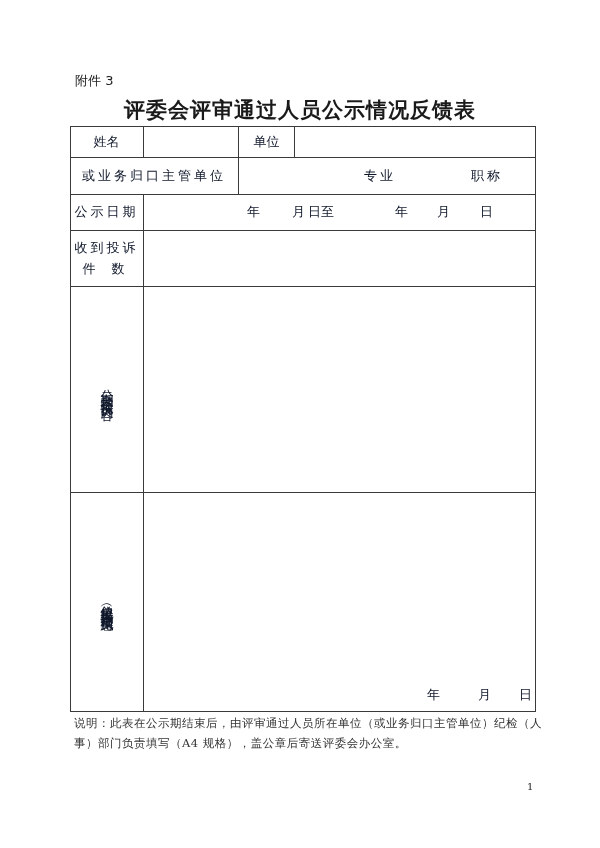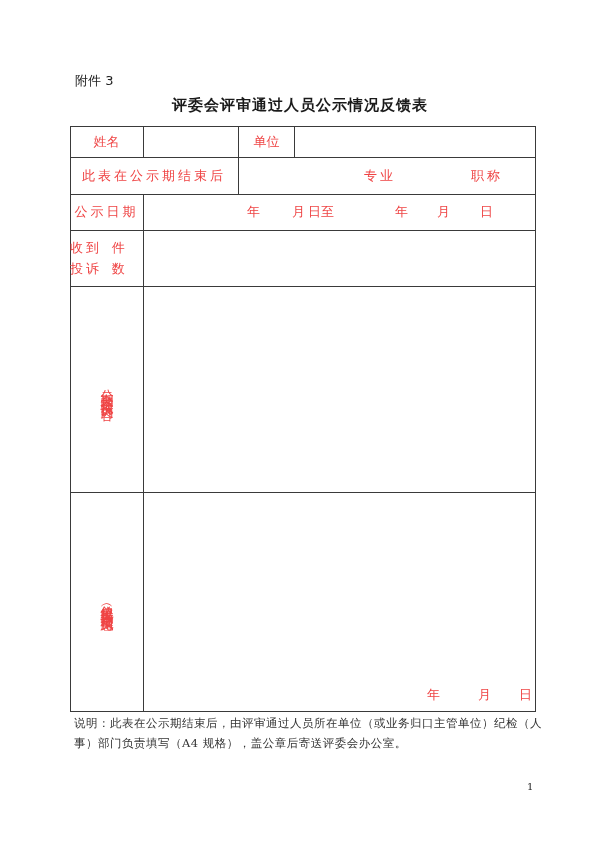--- a/index.html
+++ b/index.html
@@ -3,28 +3,28 @@
 <meta charset="utf-8">
 <style>
   html, body { margin: 0; padding: 0; }
   body {
     width: 600px; height: 848px; background: #ffffff; position: relative; overflow: hidden;
     font-family: "DejaVu Serif", "Liberation Serif", serif; color: #2a2a2a;
   }
   .attach { position: absolute; left: 75px; top: 72px; font-family: "DejaVu Sans", sans-serif; font-size: 13px; color: #222; }
   .title {
     position: absolute; left: 0; width: 600px; top: 96px; text-align: center;
-    font-size: 15px; font-weight: bold; letter-spacing: 1px; color: #1a1a1a;
+    font-size: 21px; font-weight: bold; letter-spacing: 1px; color: #1a1a1a;
     font-family: "DejaVu Serif", serif;
   }
   .tbl { position: absolute; left: 70px; top: 126px; width: 465px; height: 585px; }
   .line-h, .line-v { position: absolute; background: #3a3a3a; }
   .line-h { height: 1px; }
   .line-v { width: 1px; }
-  .cell { position: absolute; display: flex; align-items: center; justify-content: center; font-size: 13px; color: #ef4444; }
+  .cell { position: absolute; display: flex; align-items: center; justify-content: center; font-size: 13px; color: #0f172a; }
   .vtext { writing-mode: vertical-rl; text-orientation: upright; letter-spacing: 2px; font-size: 13px; }
   .note { position: absolute; left: 74px; top: 713px; width: 470px; font-size: 11.5px; line-height: 20px; color: #333; letter-spacing: 0.5px; }
   .pageno { position: absolute; left: 527px; top: 781px; font-size: 10px; color: #222; }
   .spaced { letter-spacing: 3px; }
 </style>
 </head>
 <body>
 
 <div class="attach">附件 3</div>
 <div class="title">评委会评审通过人员公示情况反馈表</div>
@@ -45,37 +45,37 @@
   <div class="line-v" style="left:73px;top:0;height:31px;"></div>
   <div class="line-v" style="left:168px;top:0;height:68px;"></div>
   <div class="line-v" style="left:224px;top:0;height:31px;"></div>
   <div class="line-v" style="left:73px;top:68px;height:518px;"></div>
 
   <div class="cell" style="left:0;top:0;width:73px;height:31px;">姓名</div>
   <div class="cell" style="left:74px;top:0;width:94px;height:31px;"></div>
   <div class="cell" style="left:169px;top:0;width:55px;height:31px;">单位</div>
   <div class="cell" style="left:225px;top:0;width:240px;height:31px;"></div>
 
-  <div class="cell spaced" style="left:0;top:31px;width:168px;height:37px;">此表在公示期结束后</div>
+  <div class="cell spaced" style="left:0;top:31px;width:168px;height:37px;">或业务归口主管单位</div>
   <div class="cell spaced" style="left:0;top:68px;width:73px;height:36px;">公示日期</div>
 
   <div class="cell" style="left:169px;top:31px;width:296px;height:37px;">
     <span style="position:absolute;left:125px;" class="spaced">专业</span>
     <span style="position:absolute;left:232px;" class="spaced">职称</span>
   </div>
   <div class="cell" style="left:74px;top:68px;width:391px;height:36px;">
     <span style="position:absolute;left:103px;">年</span>
     <span style="position:absolute;left:148px;">月</span>
     <span style="position:absolute;left:164px;">日至</span>
     <span style="position:absolute;left:251px;">年</span>
     <span style="position:absolute;left:293px;">月</span>
     <span style="position:absolute;left:336px;">日</span>
   </div>
 
-  <div class="cell" style="left:0;top:104px;width:73px;height:56px;flex-direction:row;line-height:21px;">
+  <div class="cell" style="left:0;top:104px;width:73px;height:56px;flex-direction:column;line-height:21px;text-align:right;">
     <span class="spaced">收到投诉</span>
     <span style="letter-spacing:6px;">件 数</span>
   </div>
   <div class="cell" style="left:74px;top:104px;width:391px;height:56px;"></div>
 
   <div class="cell" style="left:0;top:160px;width:73px;height:206px;">
     <span class="vtext">公示期间群众投诉内容</span>
   </div>
   <div class="cell" style="left:74px;top:160px;width:391px;height:206px;"></div>
 

